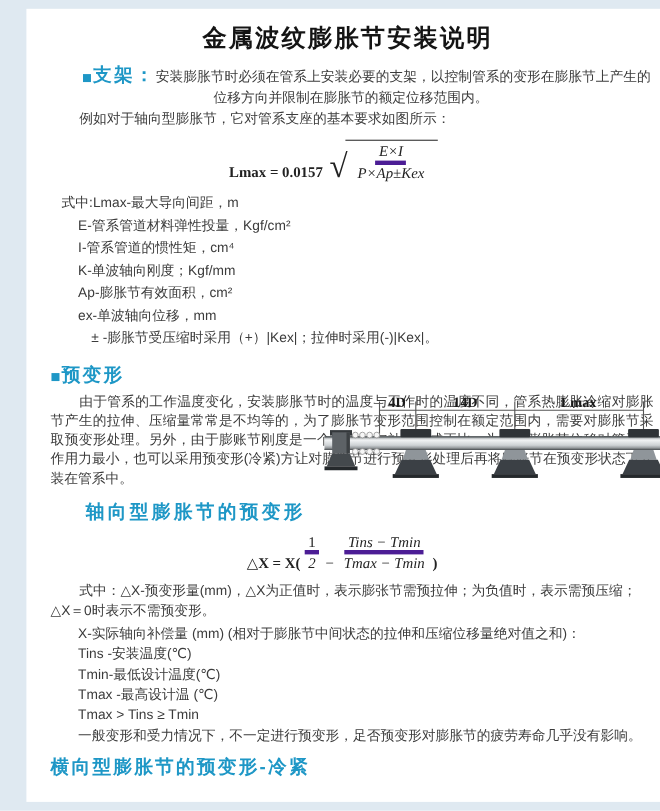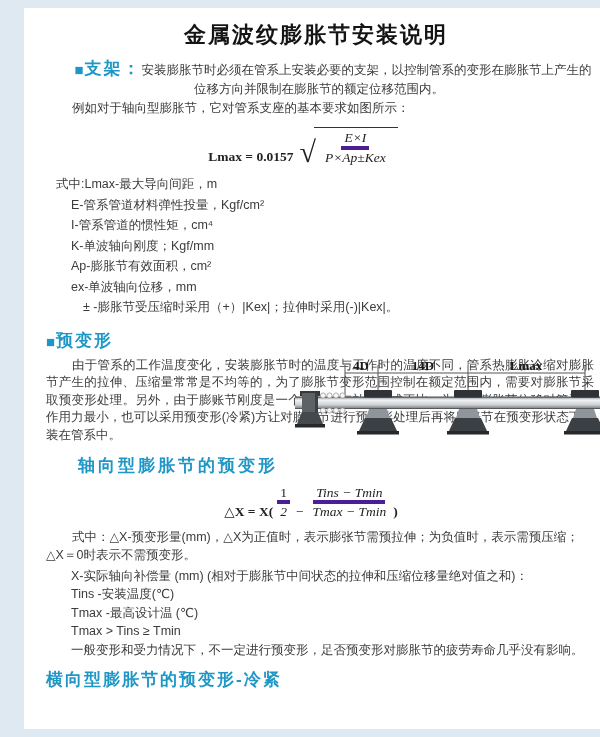--- a/index.html
+++ b/index.html
@@ -175,20 +175,21 @@
       </span>
       <span class="f-bold">)</span>
     </span>
   </div>
 
   <p class="p-note">式中：△X-预变形量(mm)，△X为正值时，表示膨张节需预拉伸；为负值时，表示需预压缩；△X＝0时表示不需预变形。</p>
 
   <div class="def-lines">
     <div>X-实际轴向补偿量 (mm) (相对于膨胀节中间状态的拉伸和压缩位移量绝对值之和)：</div>
     <div>Tins -安装温度(℃)</div>
+    <div>Tmin-最低设计温度(℃)</div>
     <div>Tmax -最高设计温 (℃)</div>
     <div>Tmax &gt; Tins ≥ Tmin</div>
     <div>一般变形和受力情况下，不一定进行预变形，足否预变形对膨胀节的疲劳寿命几乎没有影响。</div>
   </div>
 
   <div class="lateral-head blue-head">横向型膨胀节的预变形-冷紧</div>
 
 </div>
 
 </body></html>

